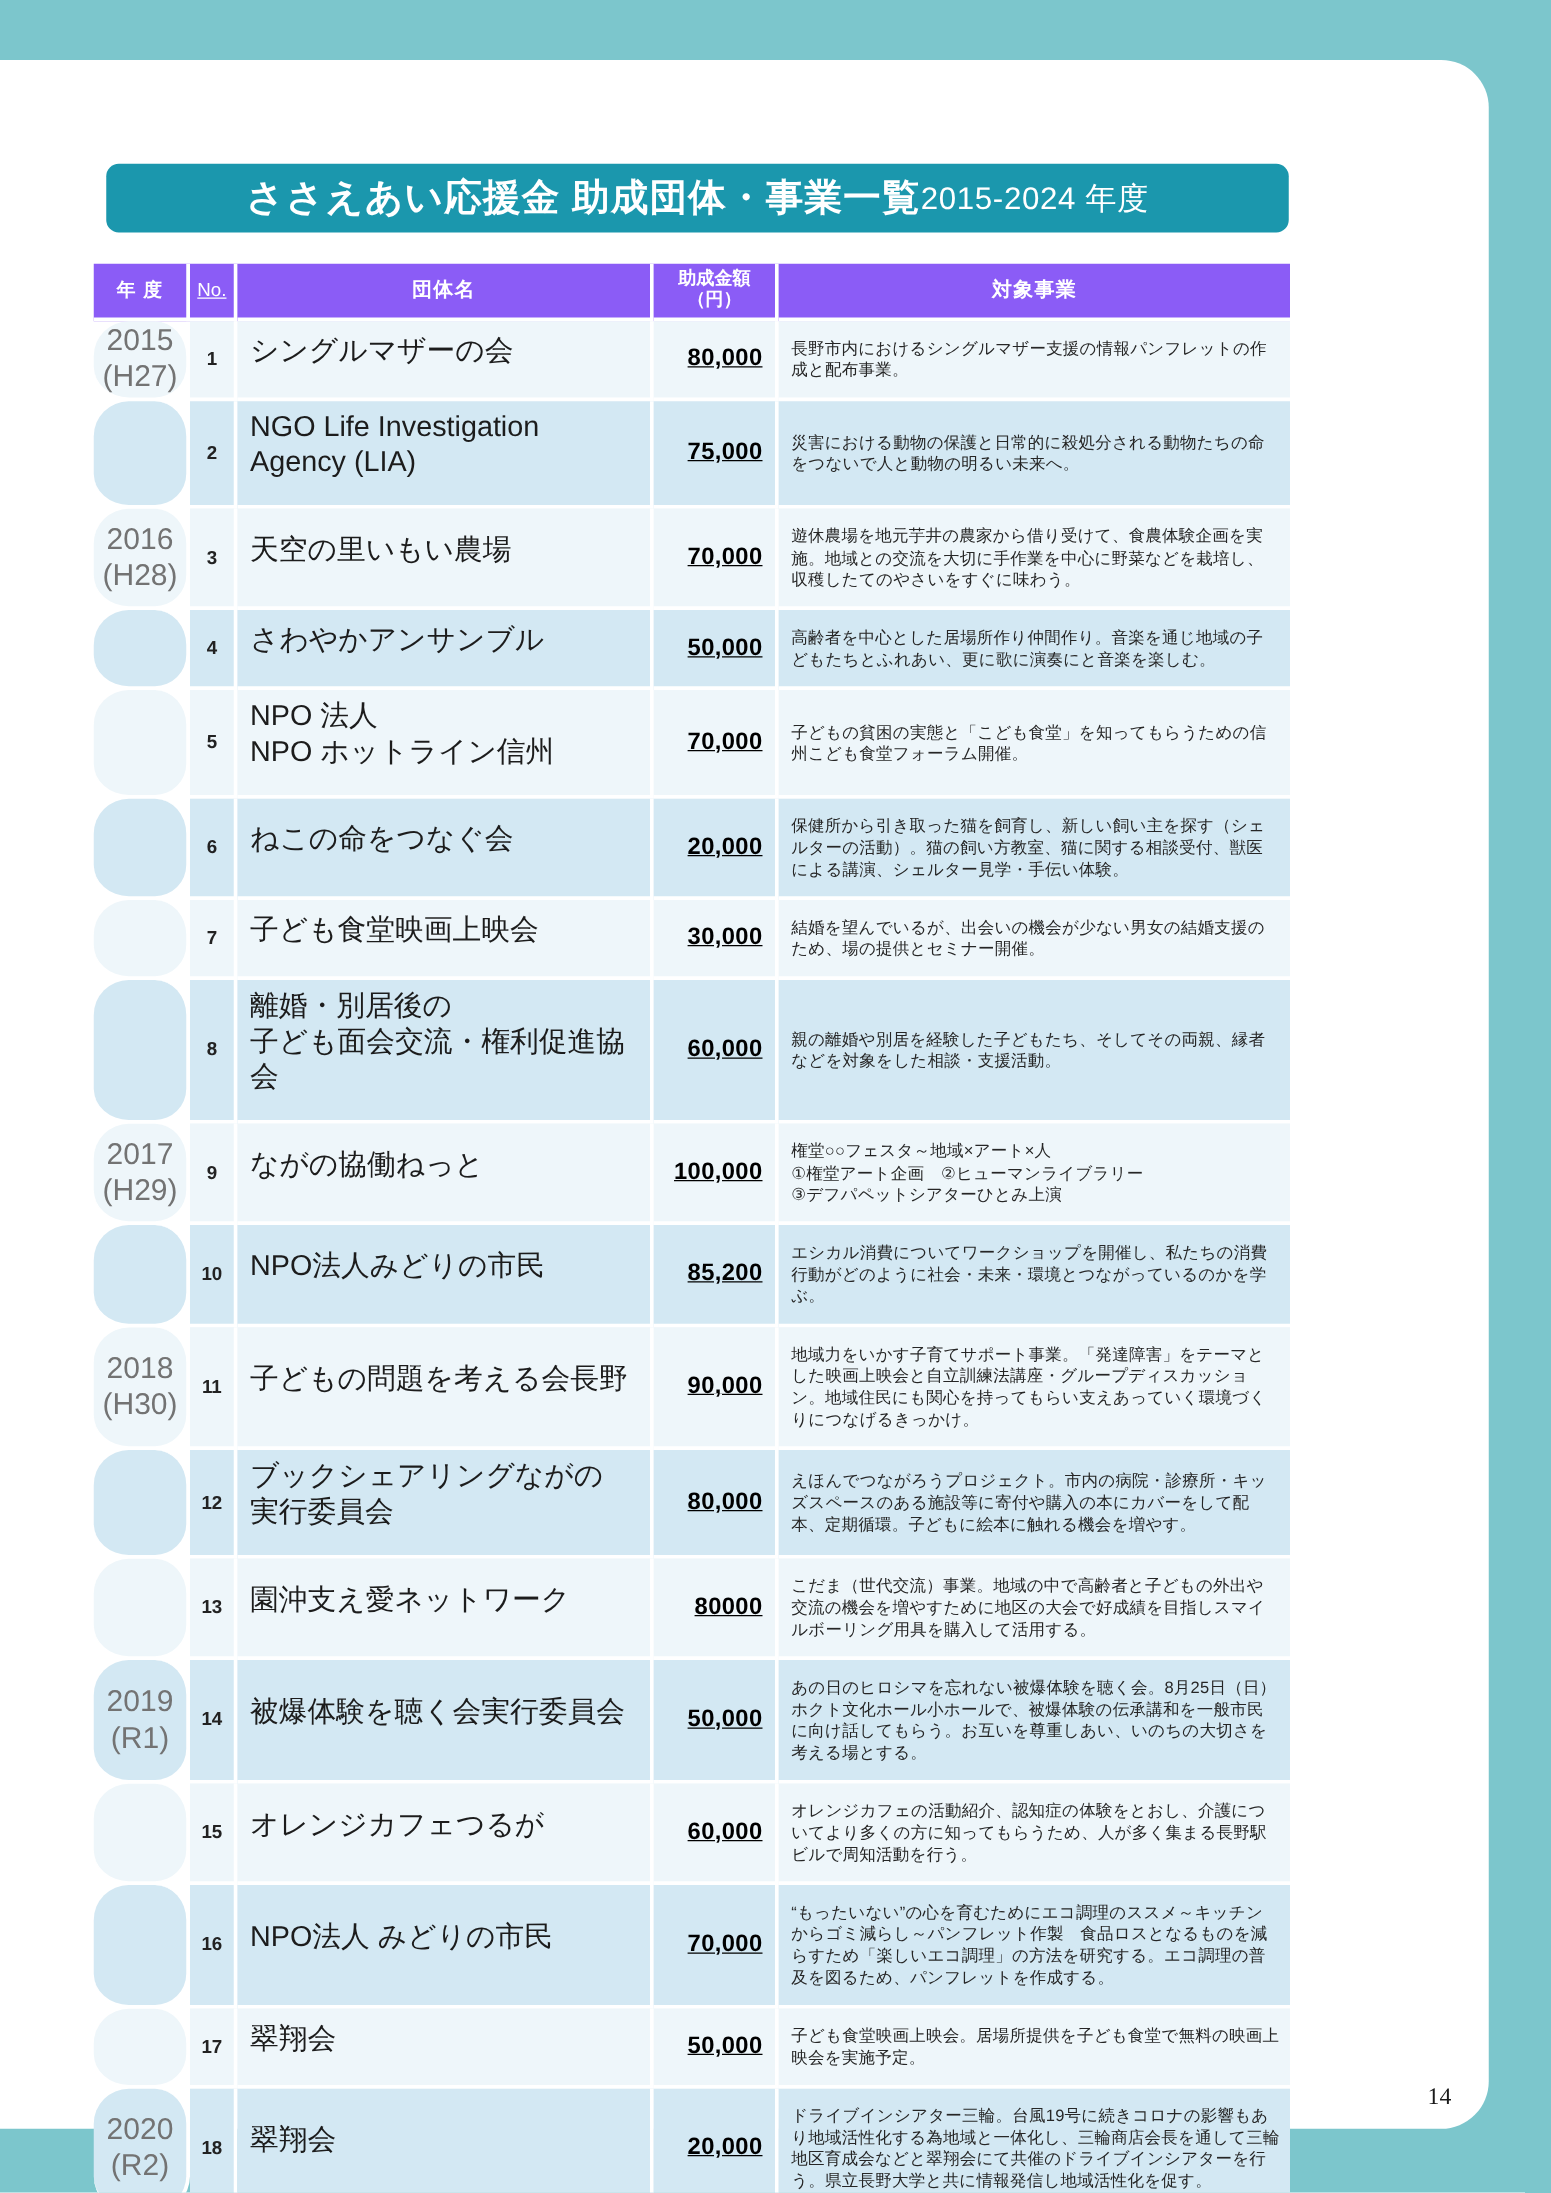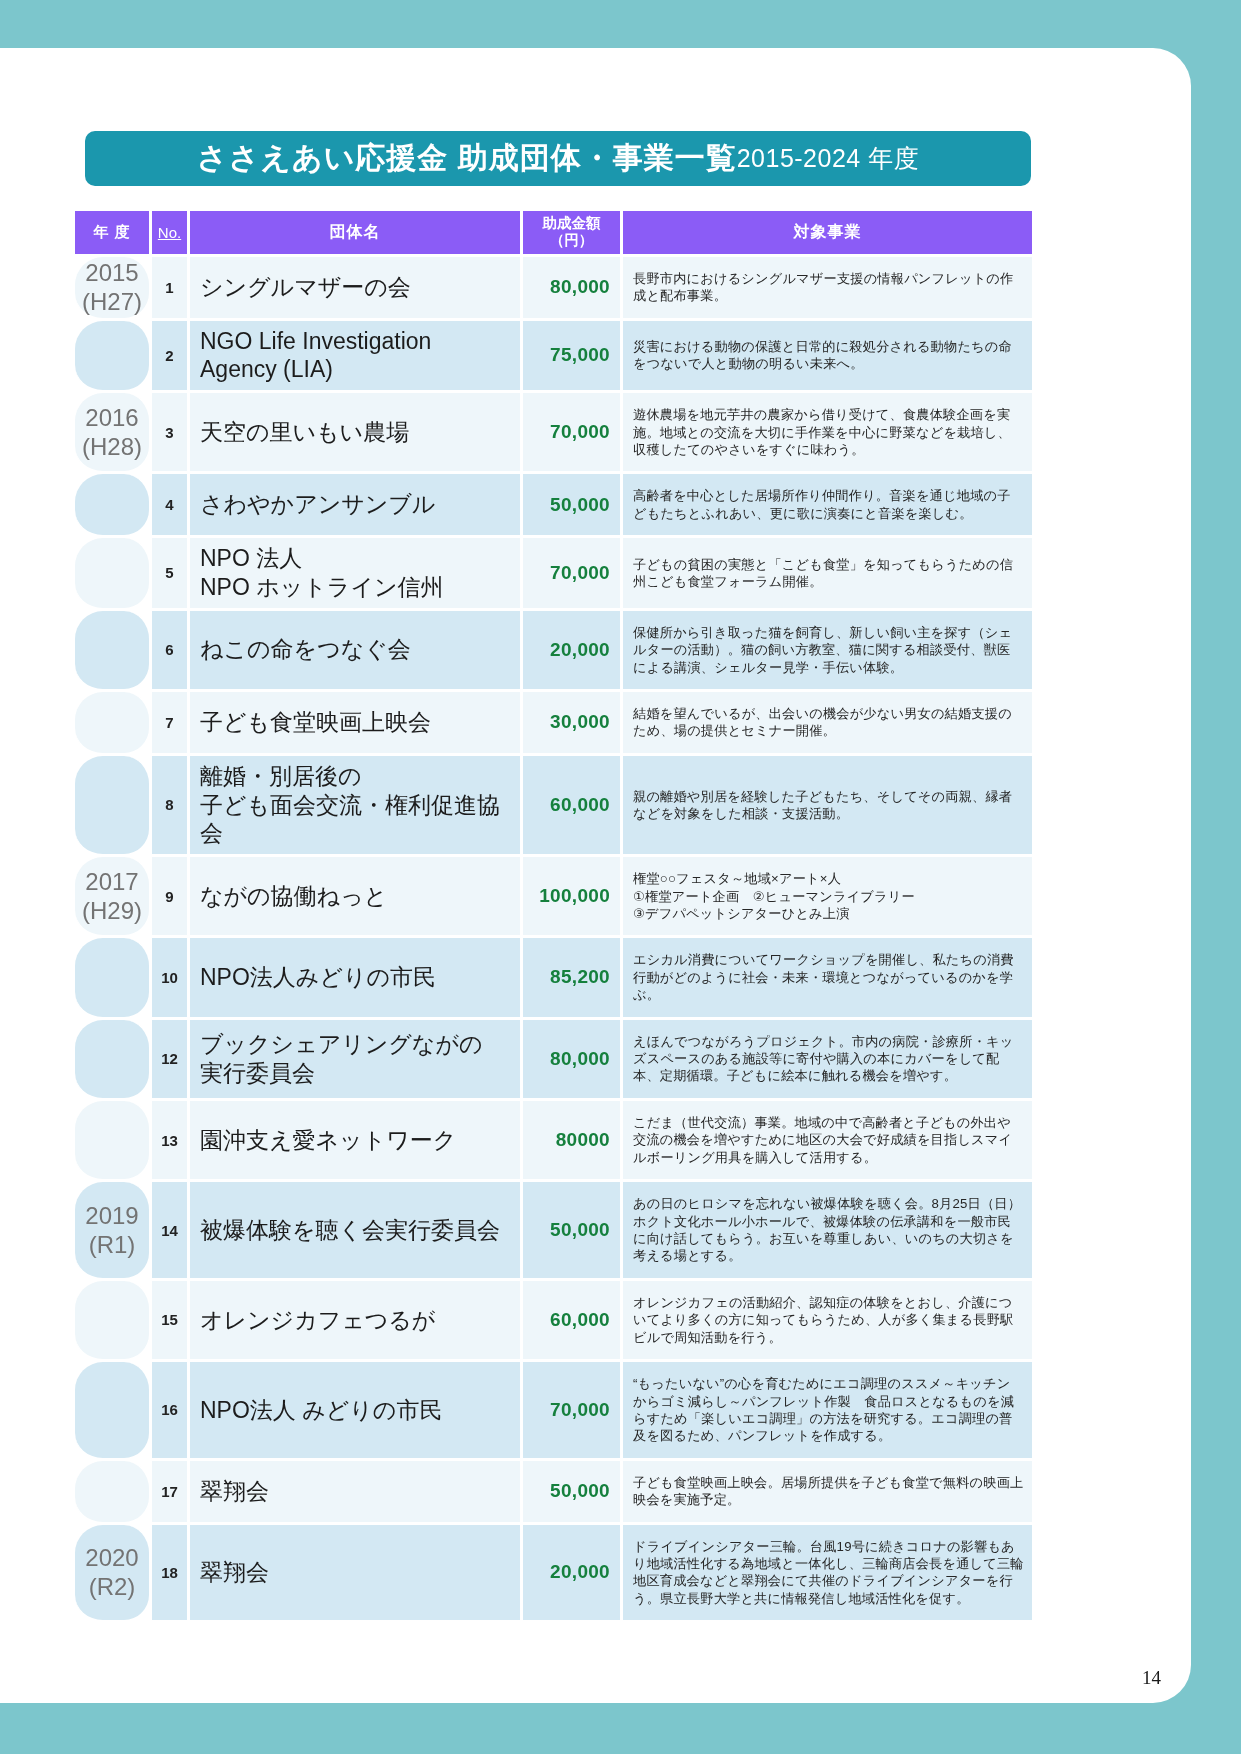--- a/index.html
+++ b/index.html
@@ -108,30 +108,31 @@
   td.td-no {
     text-align: center;
     font-size: 15px;
     font-weight: bold;
     color: #222222;
   }
   td.td-name {
     font-size: 23px;
     color: #1c1c1c;
     line-height: 1.25;
-    padding: 6px 2px 6px 10px;
+    padding: 6px 2px 20px 10px;
     white-space: pre-line;
   }
   td.td-amount {
     text-align: right;
     font-size: 19px;
     font-weight: bold;
-    color: #15803d;
+    color: #000000;
     padding-right: 10px;
     letter-spacing: 0.3px;
+    text-decoration: underline;
   }
   td.td-desc {
     font-size: 13.2px;
     color: #262626;
     line-height: 1.32;
     padding: 13px 8px 13px 10px;
     white-space: pre-line;
     letter-spacing: 0.2px;
     text-align: left;
   }
@@ -245,20 +246,28 @@
 ①権堂アート企画　②ヒューマンライブラリー
 ③デフパペットシアターひとみ上演</td>
   </tr>
         <tr class="stripe-b">
     <td class="td-year"></td>
     <td class="td-no">10</td>
     <td class="td-name">NPO法人みどりの市民</td>
     <td class="td-amount">85,200</td>
     <td class="td-desc">エシカル消費についてワークショップを開催し、私たちの消費行動がどのように社会・未来・環境とつながっているのかを学ぶ。</td>
   </tr>
+        <tr class="stripe-a">
+    <td class="td-year">2018
+(H30)</td>
+    <td class="td-no">11</td>
+    <td class="td-name">子どもの問題を考える会長野</td>
+    <td class="td-amount">90,000</td>
+    <td class="td-desc">地域力をいかす子育てサポート事業。「発達障害」をテーマとした映画上映会と自立訓練法講座・グループディスカッション。地域住民にも関心を持ってもらい支えあっていく環境づくりにつなげるきっかけ。</td>
+  </tr>
         <tr class="stripe-b">
     <td class="td-year"></td>
     <td class="td-no">12</td>
     <td class="td-name">ブックシェアリングながの
 実行委員会</td>
     <td class="td-amount">80,000</td>
     <td class="td-desc">えほんでつながろうプロジェクト。市内の病院・診療所・キッズスペースのある施設等に寄付や購入の本にカバーをして配本、定期循環。子どもに絵本に触れる機会を増やす。</td>
   </tr>
         <tr class="stripe-a">
     <td class="td-year"></td>

